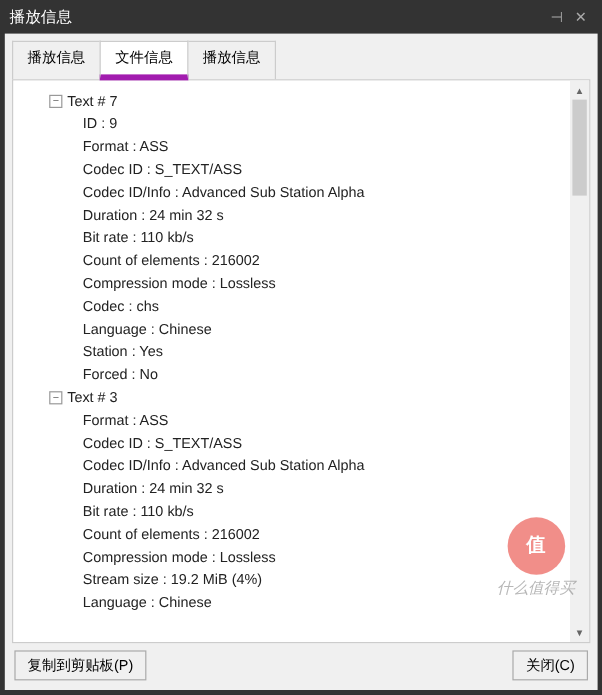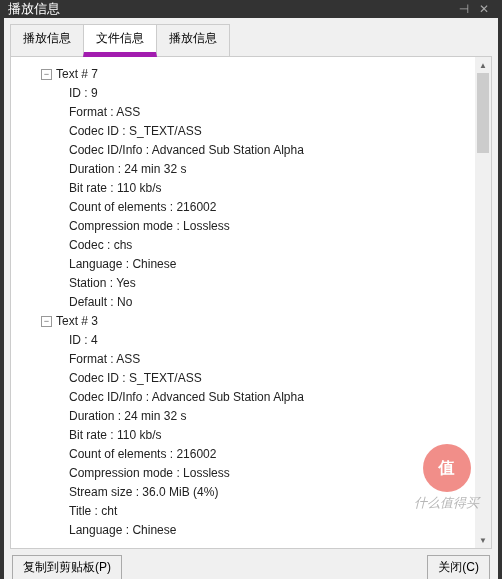--- a/index.html
+++ b/index.html
@@ -76,28 +76,25 @@
           <div class="node lvl2">
             <span>Codec : chs</span>
           </div>
           <div class="node lvl2">
             <span>Language : Chinese</span>
           </div>
           <div class="node lvl2">
             <span>Station : Yes</span>
           </div>
           <div class="node lvl2">
-            <span>Default : No</span>
+            <span>Forced : No</span>
           </div>
           <div class="node lvl1">
             <span class="exp">−</span>
             <span>Text # 3</span>
-          </div>
-          <div class="node lvl2">
-            <span>ID : 4</span>
           </div>
           <div class="node lvl2">
             <span>Format : ASS</span>
           </div>
           <div class="node lvl2">
             <span>Codec ID : S_TEXT/ASS</span>
           </div>
           <div class="node lvl2">
             <span>Codec ID/Info : Advanced Sub Station Alpha</span>
           </div>
@@ -107,24 +104,21 @@
           <div class="node lvl2">
             <span>Bit rate : 110 kb/s</span>
           </div>
           <div class="node lvl2">
             <span>Count of elements : 216002</span>
           </div>
           <div class="node lvl2">
             <span>Compression mode : Lossless</span>
           </div>
           <div class="node lvl2">
-            <span>Stream size : 36.0 MiB (4%)</span>
-          </div>
-          <div class="node lvl2">
-            <span>Title : cht</span>
+            <span>Stream size : 19.2 MiB (4%)</span>
           </div>
           <div class="node lvl2">
             <span>Language : Chinese</span>
           </div>
         </div>
       <div class="scrollbar">
         <div class="btn">▲</div>
         <div class="thumb"></div>
         <div class="btn" style="margin-top:auto">▼</div>
       </div>

